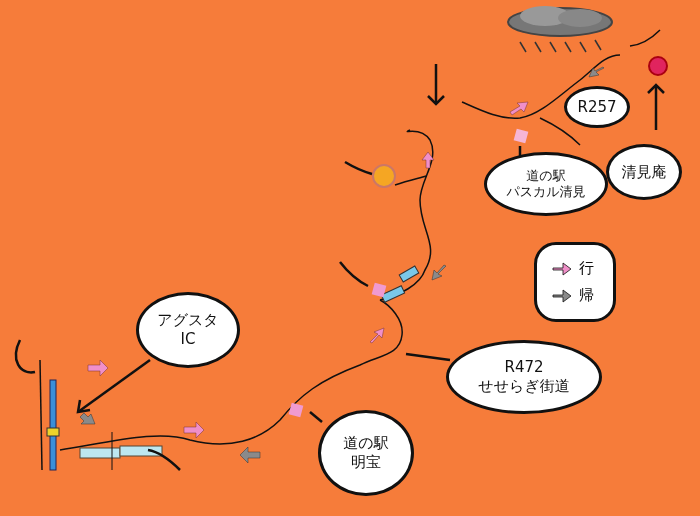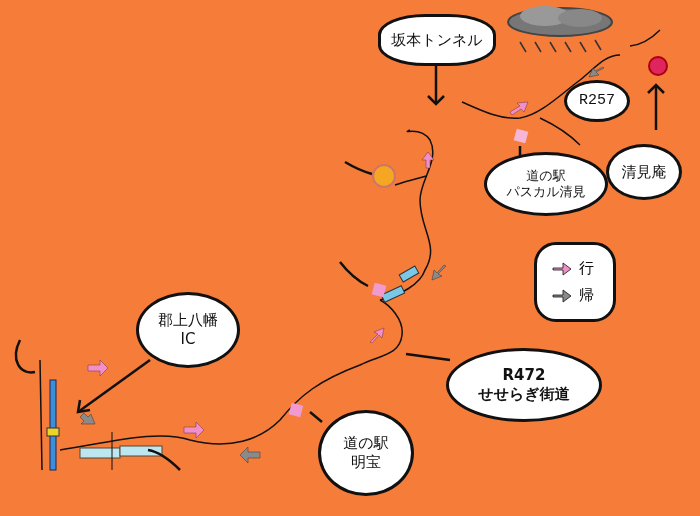--- a/index.html
+++ b/index.html
@@ -92,30 +92,29 @@
     <path d="M340,262 C350,275 360,282 368,286"></path>
     <path d="M20,340 C10,360 20,375 35,372"></path>
     <path d="M150,360 L78,412"></path>
         <path d="M80,400 L78,412 L90,410"></path>
     <path d="M180,470 C170,460 160,452 148,450"></path>
     <path d="M450,360 L406,354"></path>
     <path d="M322,422 L310,412"></path>
   </g>
 </svg>
 
-<div class="bubble" style="left:378px;top:14px;width:118px;height:52px;border-radius:40%;">坂本トンネル</div>
-<div class="bubble" style="left:564px;top:80px;width:66px;height:42px;font-family:Liberation Mono, monospace;">R257</div>
+<div class="bubble" style="left:564px;top:86px;width:66px;height:42px;">R257</div>
 <div class="bubble" style="left:606px;top:144px;width:76px;height:56px;">清見庵</div>
 <div class="bubble" style="left:484px;top:152px;width:124px;height:64px;font-size:13px;">道の駅
 パスカル清見</div>
-<div class="bubble" style="left:136px;top:292px;width:104px;height:76px;">郡上八幡
+<div class="bubble" style="left:136px;top:292px;width:104px;height:76px;">アグスタ
 IC</div>
 <div class="bubble" style="left:318px;top:410px;width:96px;height:86px;">道の駅
 明宝</div>
-<div class="bubble" style="left:446px;top:348px;width:156px;height:74px;font-weight:bold;">R472
+<div class="bubble" style="left:446px;top:340px;width:156px;height:74px;">R472
 せせらぎ街道</div>
 
 <div class="legend">
   <div class="legend-row">
     <svg class="legend-arrow" viewBox="0 0 22 14">
           <path d="M2,6 l10,0 l0,-5 l8,6 l-8,6 l0,-5 l-10,0z" fill="#f08fc8" stroke="#111" stroke-width="0.8"></path>
         </svg>
     <span>行</span>
   </div>
   <div class="legend-row">

